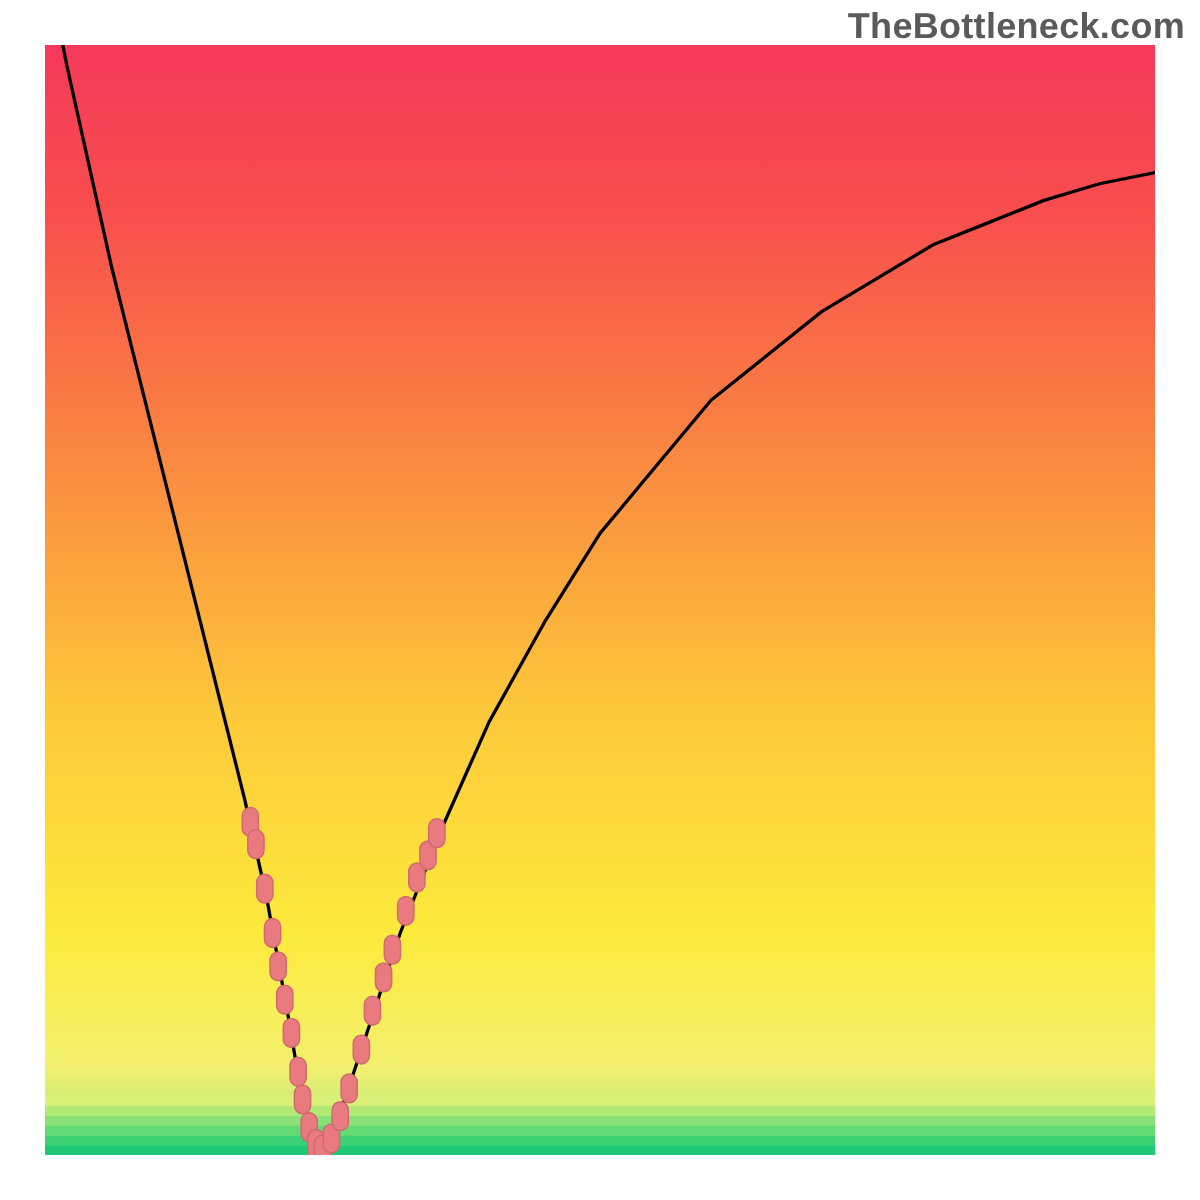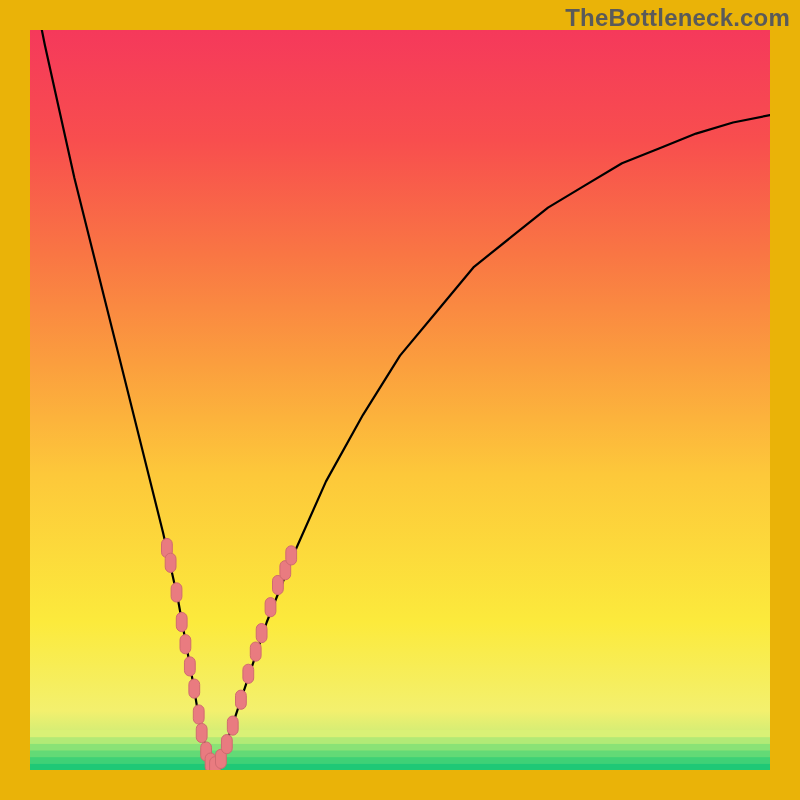--- a/index.html
+++ b/index.html
@@ -9,21 +9,21 @@
     height: 800px;
     background: #000;
     overflow: hidden;
   }
   .frame {
     position: absolute;
     left: 0;
     top: 0;
     width: 800px;
     height: 800px;
-    background: #eab308;
+    background: #ffffff;
   }
   .plot {
     position: absolute;
     left: 30px;
     top: 30px;
     width: 740px;
     height: 740px;
     overflow: hidden;
   }
   .watermark {

